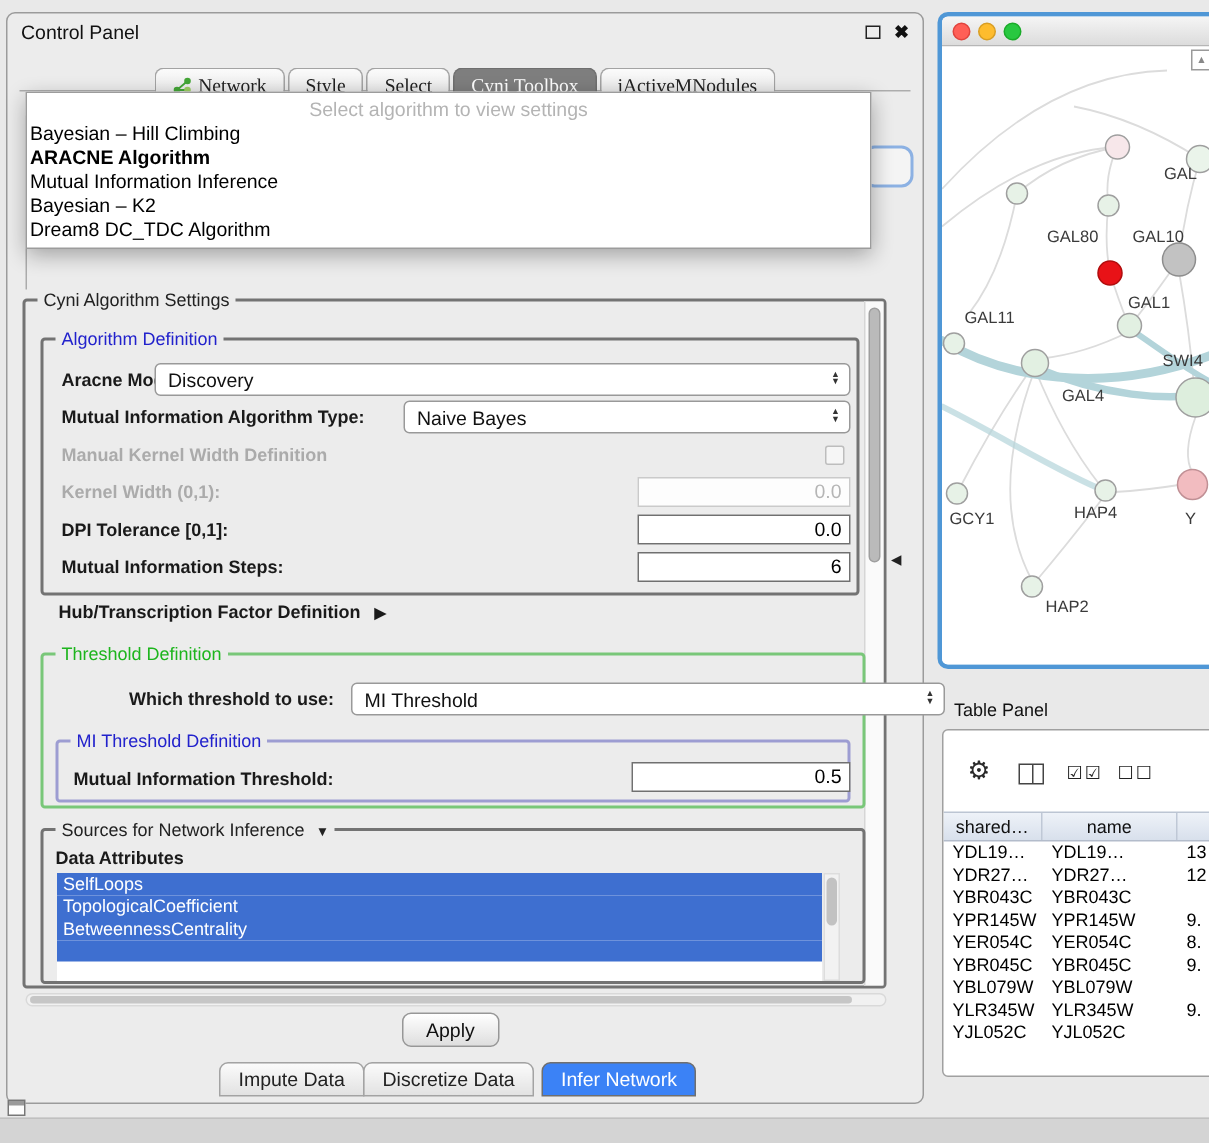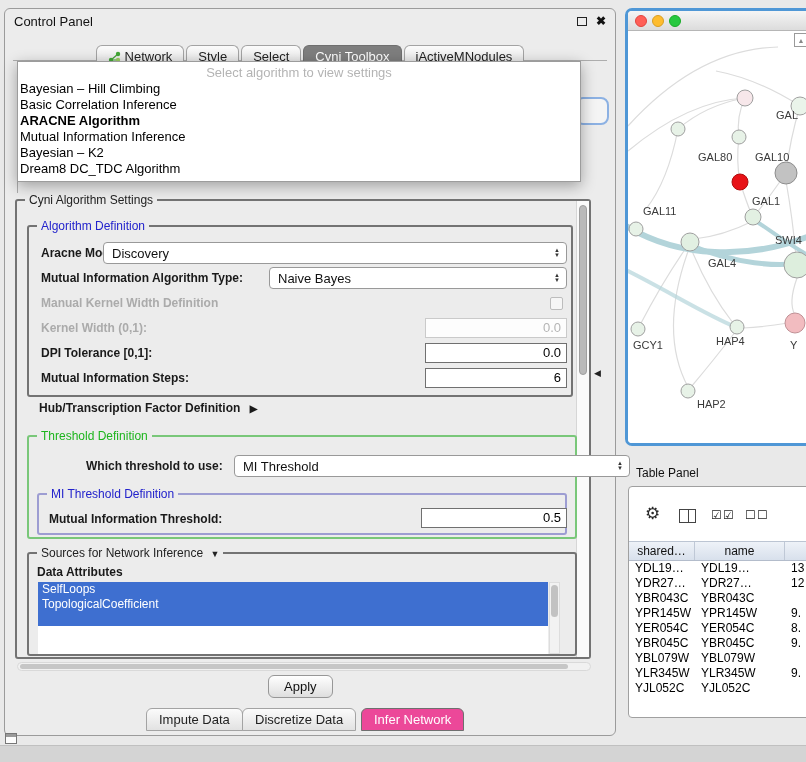--- a/index.html
+++ b/index.html
@@ -12,21 +12,21 @@
                background: #ececec; border: 1px solid #9b9b9b; border-radius: 6px; }
   .cp-titlebar { position: absolute; left: 0; top: 0; right: 0; height: 24px;
                  display: flex; align-items: center; padding: 0 9px; }
   .cp-title { font-size: 13px; color: #111; }
   .cp-controls { margin-left: auto; display: flex; align-items: center; gap: 9px; }
   .restore-box { width: 10px; height: 9px; border: 1.5px solid #222; background: transparent; }
   .close-x { font-size: 12px; font-weight: bold; color: #111; line-height: 12px; }
 
   .tabline { position: absolute; left: 8px; right: 8px; top: 51px; height: 1px; background: #adadad; }
   .tabbar { position: absolute; left: 0; right: 0; top: 30px; height: 28px;
-            display: flex; justify-content: center; align-items: flex-end; }
+            display: flex; justify-content: center; align-items: flex-end; font-family: Liberation Serif, serif; }
   .tab { display: inline-flex; align-items: center; gap: 4px; height: 22px; padding: 0 11px;
          border: 1px solid #a3a3a3; border-bottom: none; border-radius: 6px 6px 0 0;
          background: linear-gradient(#fbfbfb, #e2e2e2); margin: 0 1px; font-size: 13px; color: #222; }
   .tab.selected { background: #7e7e7e; color: #fff; border-color: #6f6f6f; }
 
   
   .obscured-line { position: absolute; left: 12px; top: 68px; width: 1px; height: 116px; background: #ababab; }
   .focus-frag { position: absolute; left: 570px; top: 88px; width: 34px; height: 28px;
                 border: 2px solid #8cb1e3; border-radius: 8px; background: #f4f4f4; z-index: 5; }
 
@@ -77,21 +77,21 @@
   .list-scroll { position: absolute; background: #f2f2f2; border: 1px solid #ddd; }
   .list-thumb { position: absolute; left: 1px; right: 1px; top: 2px; height: 45%; border-radius: 4px; background: #c2c2c2; }
 
   .apply-btn { position: absolute; height: 23px; border: 1px solid #979797; border-radius: 6px;
                background: linear-gradient(#ffffff, #dedede); display: inline-flex; align-items: center;
                justify-content: center; padding: 0 15px; font-size: 13px; color: #111; }
 
   .btab { position: absolute; height: 23px; display: inline-flex; align-items: center; padding: 0 12px;
           border: 1px solid #a3a3a3; border-radius: 6px 6px 0 0;
           background: linear-gradient(#fbfbfb, #e2e2e2); font-size: 13px; color: #222; }
-  .btab.selected { background: #ec4899; color: #fff; border-color: #6f6f6f; }
+  .btab.selected { background: #3b82f6; color: #fff; border-color: #6f6f6f; }
 
   .collapse-arrow { position: absolute; left: 589px; top: 360px; font-size: 9px; color: #222; line-height: 9px; }
 
   
   .net-window { position: absolute; left: 625px; top: 8px; width: 190px; height: 438px;
                 border: 3px solid #4f97d6; border-radius: 7px; background: #fff; overflow: hidden; }
   .net-titlebar { height: 20px; background: linear-gradient(#f5f5f5, #dcdcdc);
                   border-bottom: 1px solid #b6b6b6; display: flex; align-items: center; padding-left: 7px; gap: 5px; }
   .light { width: 12px; height: 12px; border-radius: 50%; }
   .light.red { background: #ff5f57; border: 1px solid #e0443e; }
@@ -168,21 +168,20 @@
         <span>jActiveMNodules</span>
       </div>
     </div>
 
     <div class="obscured-line"></div>
     <div class="focus-frag"></div>
 
     <div class="popup">
       <div class="popup-hint">Select algorithm to view settings</div>
       <div class="popup-item">Bayesian – Hill Climbing</div>
-      <div class="popup-item">Basic Correlation Inference</div>
       <div class="popup-item bold">ARACNE Algorithm</div>
       <div class="popup-item">Mutual Information Inference</div>
       <div class="popup-item">Bayesian – K2</div>
       <div class="popup-item">Dream8 DC_TDC Algorithm</div>
     </div>
 
     <div class="groupbox" style="left:10px; top:190px; width:576px; height:460px;">
       <span class="legend">Cyni Algorithm Settings</span>
     </div>
     <div class="vscroll" style="left:571px; top:192px; width:13px; height:456px;">
@@ -250,20 +249,21 @@
     <div class="groupbox" style="left:22px; top:543px; width:550px; height:104px;">
       <span class="legend">
         <span>Sources for Network Inference</span>
         <span class="tri-small">▼</span>
       </span>
     </div>
     <span class="lbl" style="left:32px; top:556px;">Data Attributes</span>
     <div class="list" style="left:33px; top:573px; width:510px; height:72px;">
       <div class="list-item">SelfLoops</div>
       <div class="list-item">TopologicalCoefficient</div>
+      <div class="list-item">BetweennessCentrality</div>
       <div class="list-item partial"></div>
     </div>
     <div class="list-scroll" style="left:544px; top:573px; width:11px; height:72px;">
       <div class="list-thumb"></div>
     </div>
 
     <div class="hscroll" style="left:12px; top:653px; width:574px; height:9px;">
       <div class="hthumb"></div>
     </div>
 

